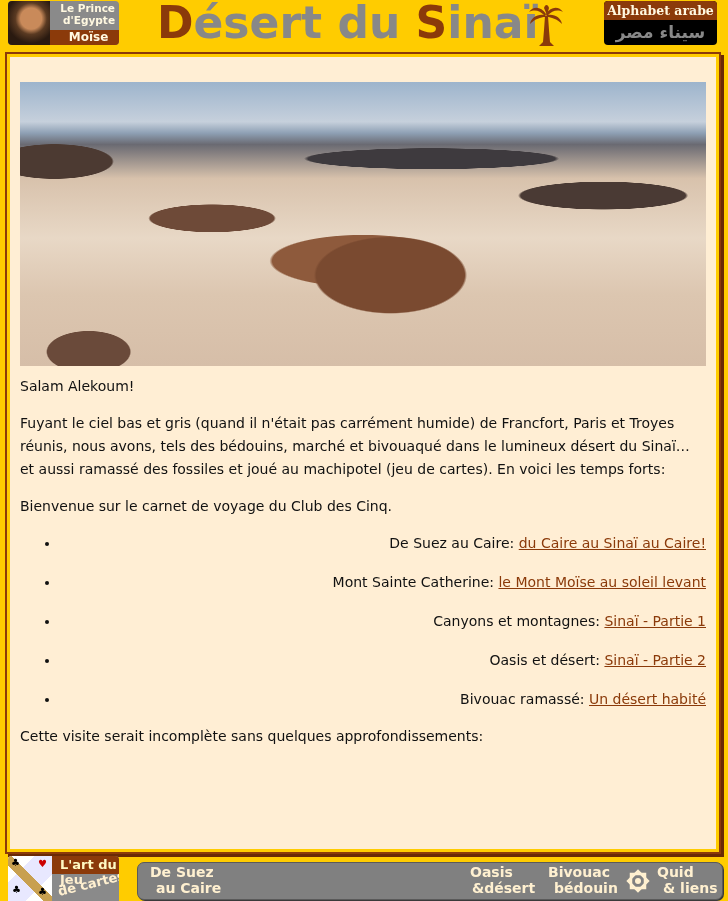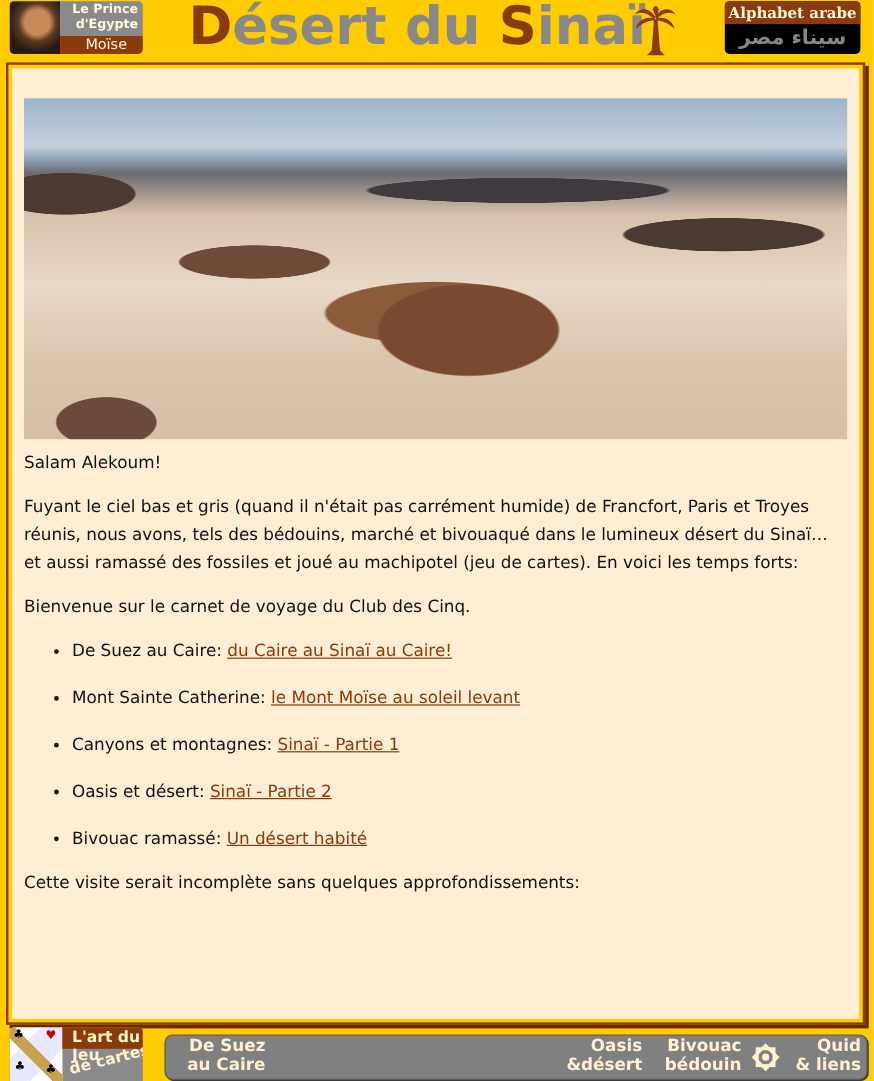--- a/index.html
+++ b/index.html
@@ -19,21 +19,21 @@
       position: absolute; left: 0; top: 0; width: 42px; height: 44px;
       background: radial-gradient(circle at 55% 40%, #c98a5a 0 30%, #5a3a22 45%, #2a1a10 70%);
     }
     .badge-prince .t1 {
       position: absolute; right: 4px; top: 1px; width: 72px; text-align: right;
       color: #fff8e0; font-family: "DejaVu Sans", sans-serif; font-weight: bold;
       font-size: 10.5px; line-height: 12px;
     }
     .badge-prince .t2 {
       position: absolute; left: 42px; right: 0; bottom: 0; height: 15px;
-      background: #8b3a0a; color: #fff8e0; font-weight: normal; font-size: 12px;
+      background: #8b3a0a; color: #fff8e0; font-weight: bold; font-size: 12px;
       text-align: center; line-height: 15px; padding-left: 8px;
     }
     .title {
       position: absolute; left: 157px; top: -4px; height: 50px;
       font-family: "DejaVu Sans", sans-serif; font-weight: bold;
       font-size: 44px; line-height: 54px; color: #888888; letter-spacing: 0px;
       white-space: nowrap;
     }
     .title .cap { color: #8b3a0a; }
     .palm { position: absolute; left: 527px; top: 2px; width: 38px; height: 46px; }
@@ -73,21 +73,21 @@
         linear-gradient(180deg, #9db4cc 0%, #c6d0dc 14%, #8ea0b4 18%, #6a6a72 22%,
                         #d8c2ac 34%, #e8d8c6 55%, #dcc6b0 75%, #d6bea8 100%);
     }
     .content {
       position: absolute; left: 10px; top: 318px; width: 686px;
       font-family: "DejaVu Sans", sans-serif; font-size: 14px; color: #111;
       line-height: 23px;
     }
     .content p { margin: 0 0 14px 0; }
     .content ul { margin: 0; padding-left: 40px; list-style: disc; }
-    .content li { margin: 0 0 16px 0; }
+    .content li { margin: 0 0 16px 0; text-align: right; }
     .content li.gap { }
     .content a { color: #8b3a0a; text-decoration: underline; }
     
     .footer { position: absolute; left: 0; top: 855px; width: 728px; height: 46px; }
     .badge-cards {
       position: absolute; left: 8px; top: 1px; width: 111px; height: 45px;
       border-radius: 4px 4px 0 0; overflow: hidden; background: #8a8a8a;
     }
     .badge-cards .cards {
       position: absolute; left: 0; top: 0; width: 44px; height: 45px;
@@ -111,21 +111,21 @@
       transform-origin: left bottom; white-space: nowrap;
     }
     .navbar {
       position: absolute; left: 137px; top: 7px; width: 584px; height: 36px;
       background: #808080; border-radius: 7px; border: 1px solid #5a5a5a;
       box-shadow: 1px 1px 0 #3a3a3a;
     }
     .nav-item {
       position: absolute; top: 1px; color: #fff0d0; font-weight: bold;
       font-family: "DejaVu Sans", sans-serif; font-size: 14px; line-height: 16px;
-      text-decoration: none; white-space: nowrap; text-align: right;
+      text-decoration: none; white-space: nowrap;
     }
     .nav-item span { display: block; }
     .nav-item .l2 { padding-left: 6px; }
     .star { position: absolute; left: 486px; top: 4px; width: 28px; height: 28px; }
   </style>
 </head>
 <body>
 
 <div class="header">
   <a class="badge-prince">

